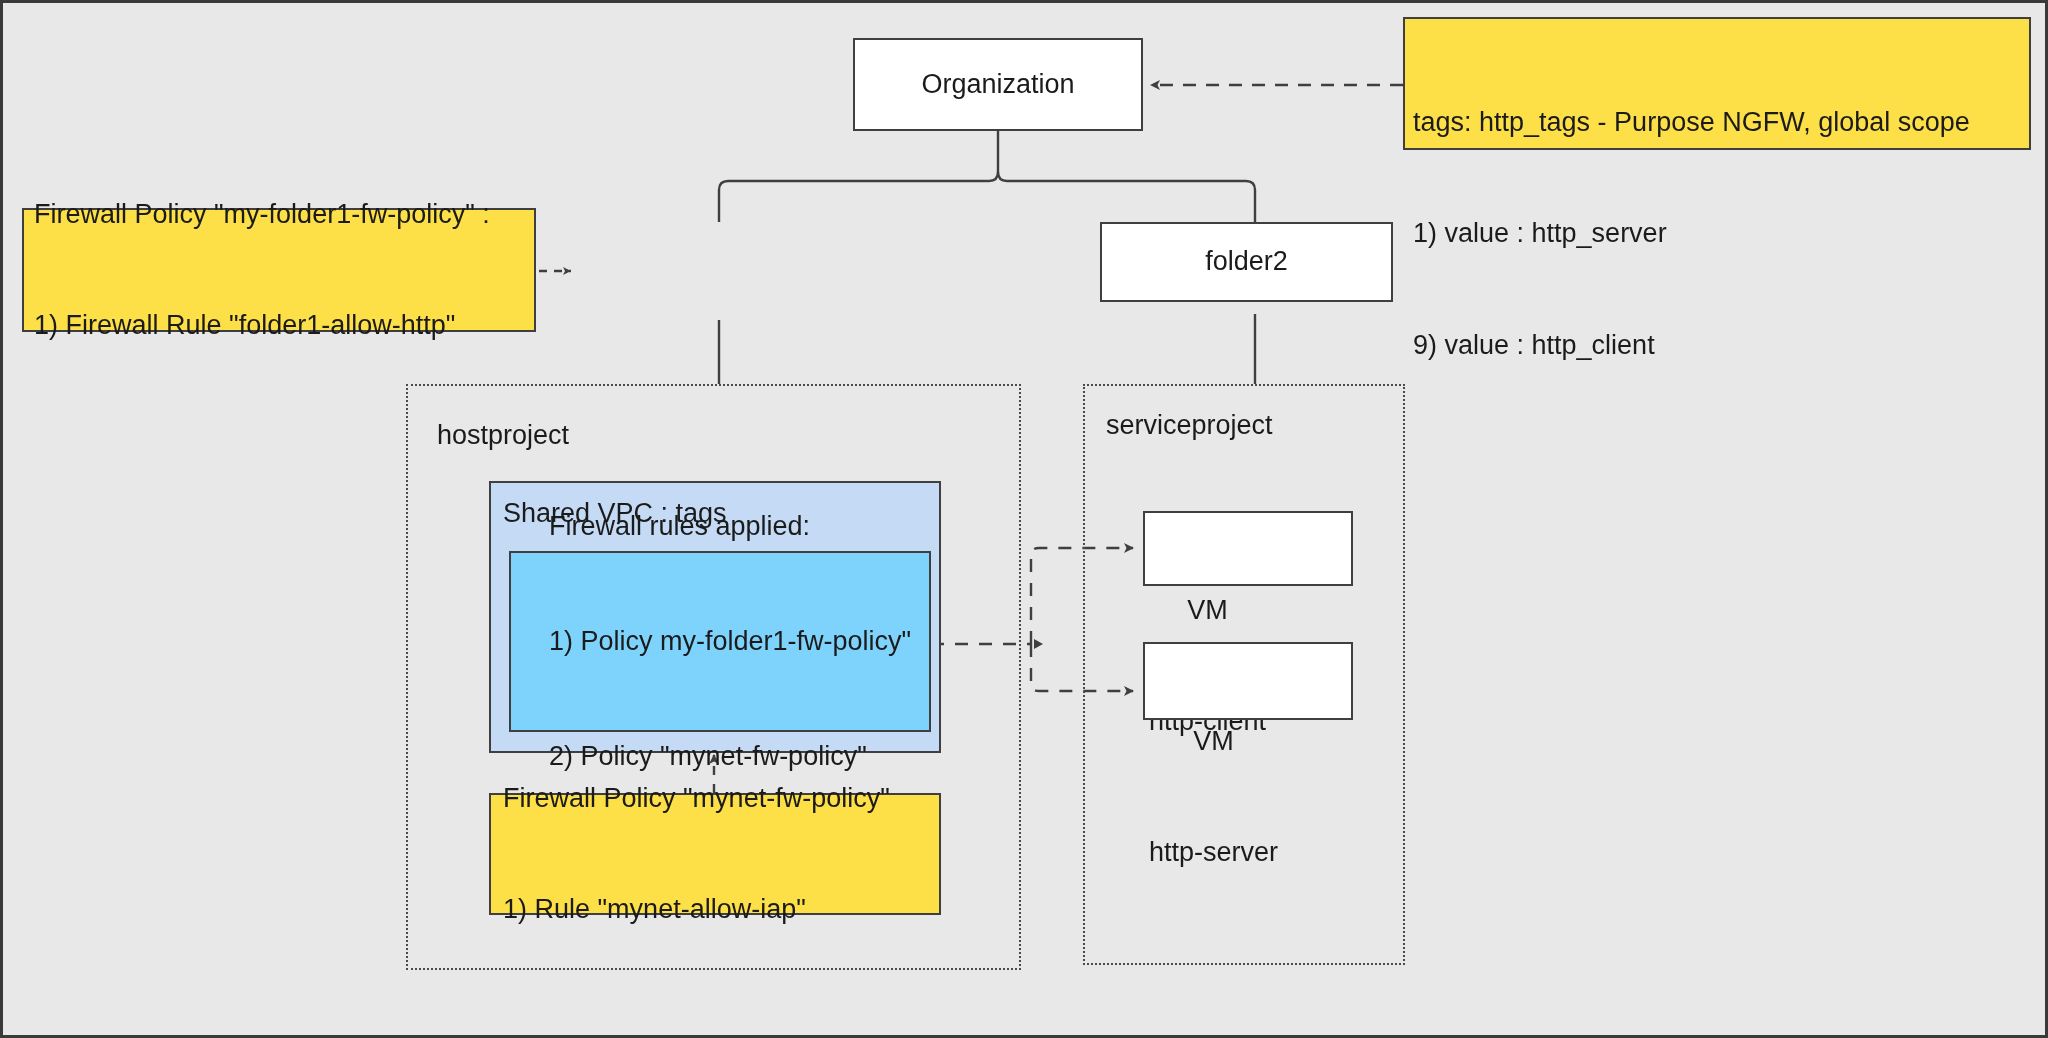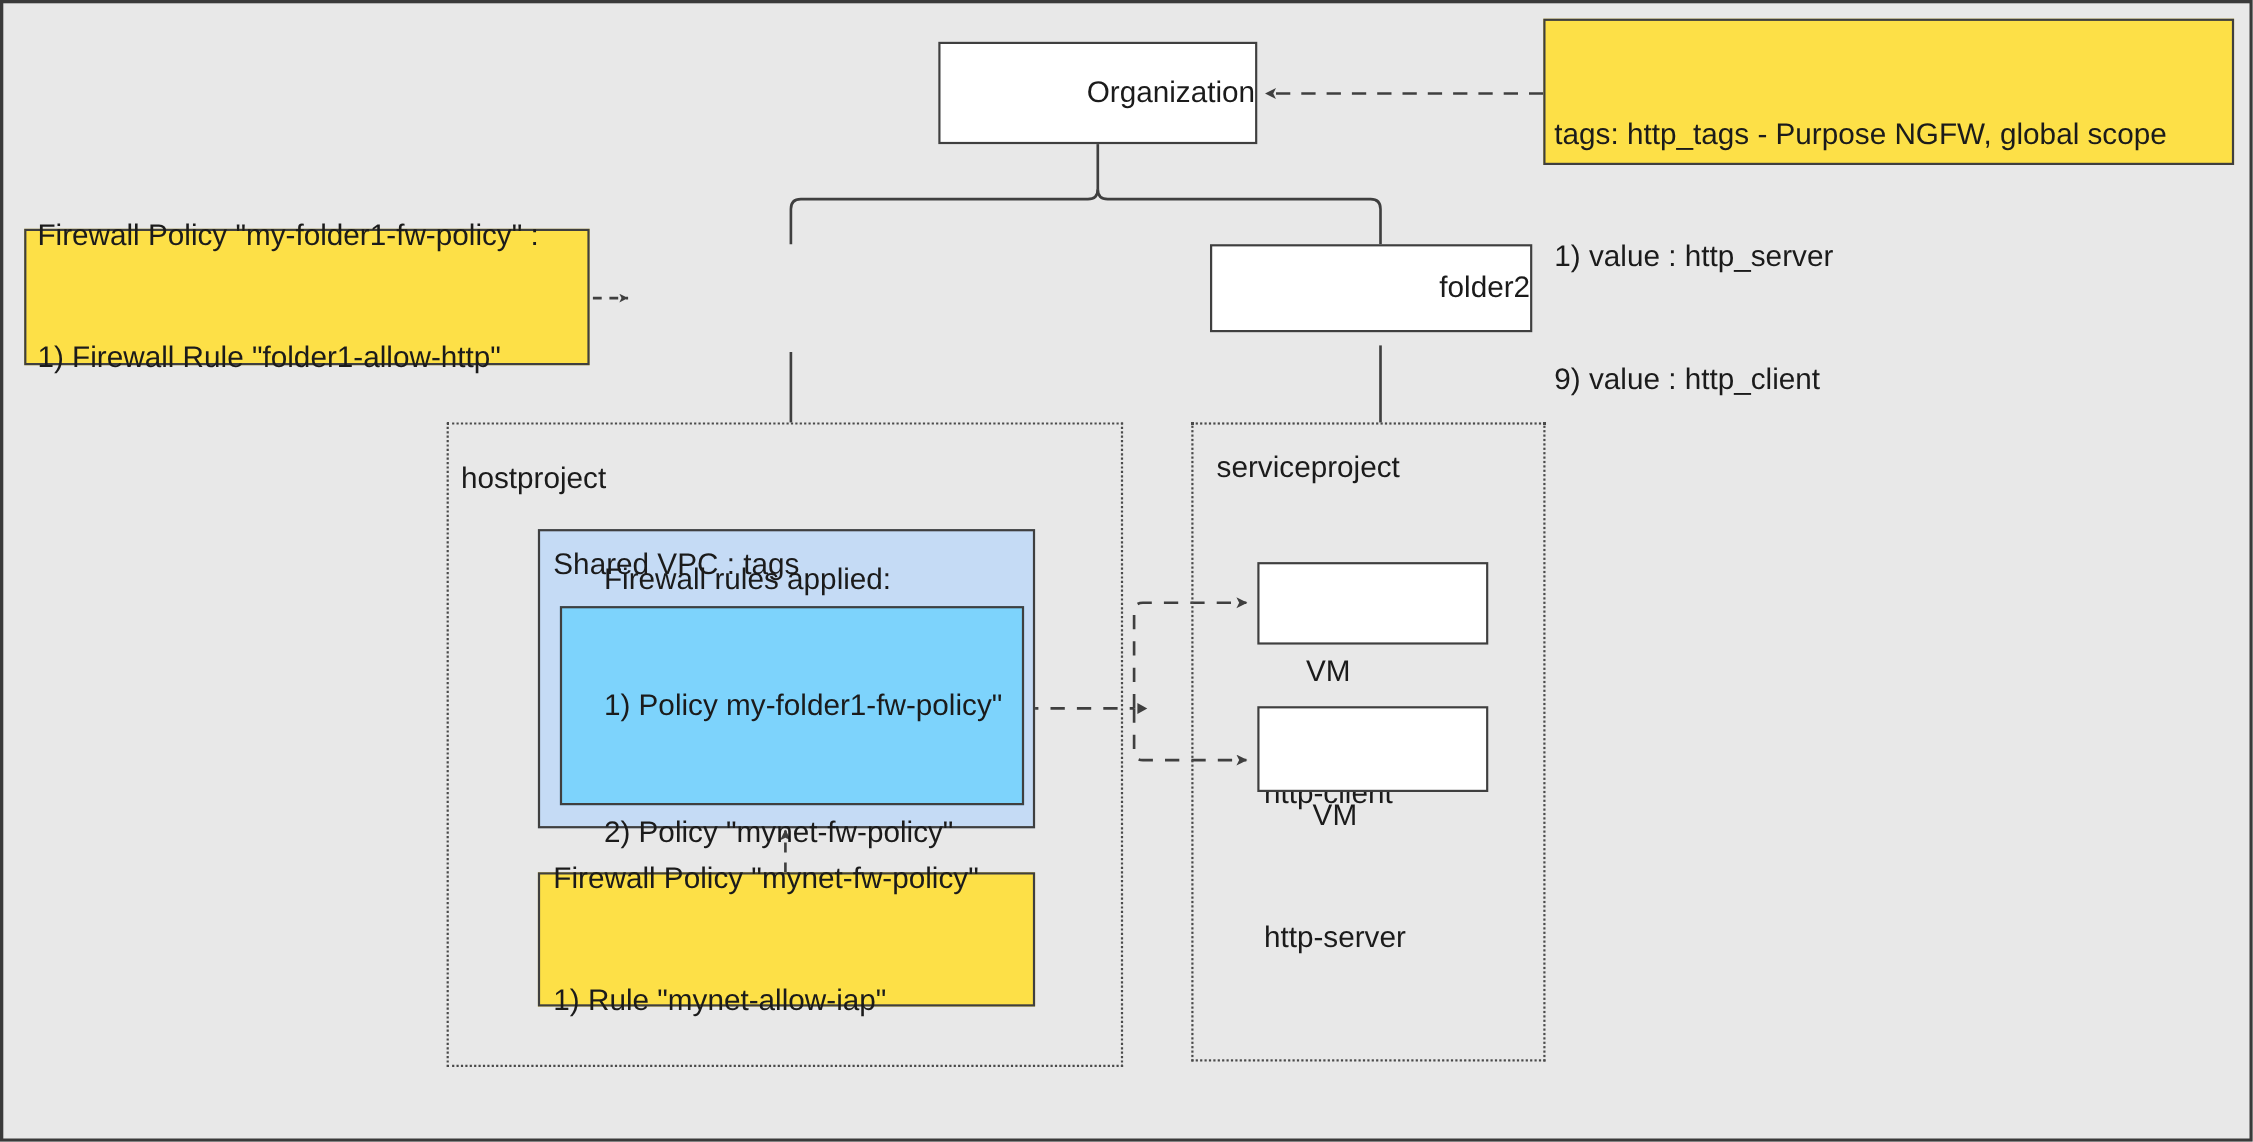--- a/index.html
+++ b/index.html
@@ -26,21 +26,21 @@
     height: 1038px;
     pointer-events: none;
   }
   .node {
     position: absolute;
     box-sizing: border-box;
     background: #ffffff;
     border: 2px solid #3f3f3f;
     display: flex;
     align-items: center;
-    justify-content: flex-end;
+    justify-content: center;
     font-size: 27px;
     color: #1b1b1b;
     line-height: 1.38;
     white-space: pre;
   }
   .node.topleft {
     align-items: flex-start;
     justify-content: flex-start;
     text-align: center;
     padding: 9px 11px;
@@ -156,21 +156,21 @@
       <div>1) Firewall Rule "folder1-allow-http"</div>
     </div>
   </div>
 
 
   <div class="node" style="left:1097px; top:219px; width:293px; height:80px;">
     <span>folder2</span>
   </div>
 
   <div class="container" style="left:403px; top:381px; width:615px; height:586px;"></div>
-  <div class="container-label" style="left:416px; top:417px;">hostproject</div>
+  <div class="container-label" style="left:434px; top:417px;">hostproject</div>
 
   <div class="container" style="left:1080px; top:381px; width:322px; height:581px;"></div>
   <div class="container-label" style="left:1103px; top:407px;">serviceproject</div>
 
   <div class="vpc" style="left:486px; top:478px; width:452px; height:272px;"></div>
   <div class="vpc-label" style="left:500px; top:495px;">Shared VPC : tags</div>
 
   <div class="inner-box" style="left:506px; top:548px; width:422px; height:181px;">
     <div>
       <div>Firewall rules applied:</div>

